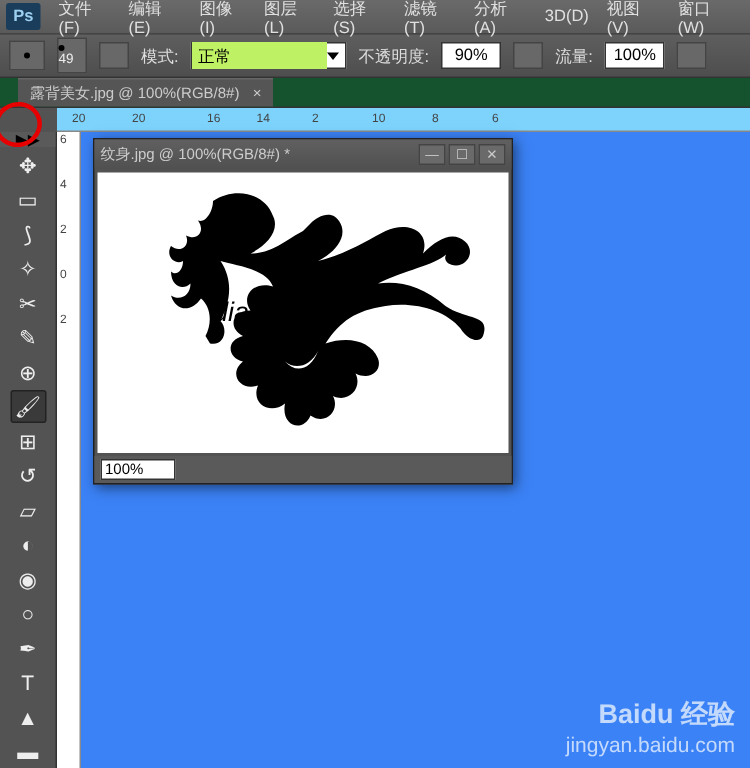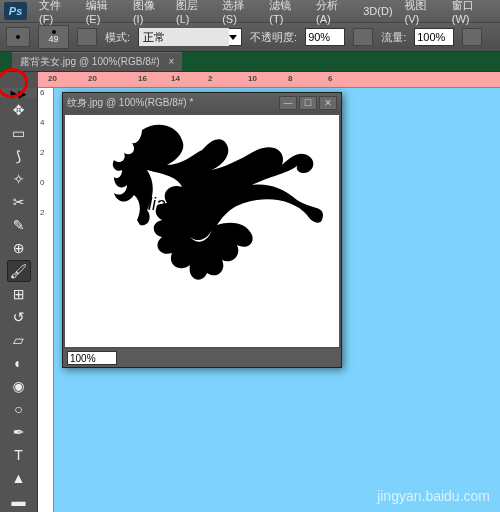--- a/index.html
+++ b/index.html
@@ -1,54 +1,54 @@
 <!DOCTYPE html>
 <html><head>
 <meta charset="utf-8">
 <style>
 * { margin: 0; padding: 0; box-sizing: border-box; font-family: "Microsoft YaHei", sans-serif; }
 body { width: 500px; height: 512px; background: #535353; overflow: hidden; position: relative; }
 
 .menubar { background: linear-gradient(#6a6a6a, #5a5a5a); height: 22px; display: flex; align-items: center; padding: 0 4px; font-size: 11px; color: #e0e0e0; }
-.ps-logo { width: 24px; height: 18px; background: #1a3d5c; color: #9dd0f0; font-weight: bold; font-size: 11px; display: flex; align-items: center; justify-content: center; margin-right: 6px; border-radius: 2px; font-style: italic; }
+.ps-logo { width: 24px; height: 18px; background: #1a3d5c; color: #9dd0f0; font-weight: bold; font-size: 11px; display: flex; align-items: center; justify-content: center; margin-right: 6px; border-radius: 2px; }
 .menu-item { padding: 0 6px; cursor: pointer; }
 
 .optbar { background: linear-gradient(#5e5e5e, #4e4e4e); height: 30px; display: flex; align-items: center; padding: 0 6px; gap: 8px; font-size: 11px; color: #ddd; border-top: 1px solid #444; border-bottom: 1px solid #333; }
 .opt-icon { width: 24px; height: 20px; background: #686868; border: 1px solid #444; display: flex; align-items: center; justify-content: center; }
 .brush-dot { width: 4px; height: 4px; background: #000; border-radius: 50%; }
-.brush-size { width: 31px; height: 24px; background: #686868; border: 1px solid #444; display: flex; flex-direction: column; align-items: center; justify-content: center; font-size: 9px; color: #eee; }
+.brush-size { width: 20px; height: 24px; background: #686868; border: 1px solid #444; display: flex; flex-direction: column; align-items: flex-start; justify-content: center; font-size: 9px; color: #eee; }
 .brush-size .dot { width: 4px; height: 4px; background: #000; border-radius: 50%; }
-.mode-select { background: #e5e5e5; border: 1px solid #333; height: 18px; width: 90px; font-size: 11px; padding: 0 4px; }
-.opacity-input { background: #fff; border: 1px solid #333; width: 40px; height: 18px; font-size: 11px; padding: 0 2px; }
+.mode-select { background: #bef264; border: 1px solid #333; height: 18px; width: 90px; font-size: 11px; padding: 0 4px; }
+.opacity-input { background: #fff; border: 1px solid #333; width: 40px; height: 18px; font-size: 11px; padding: 0 2px; text-align: center; }
 .sq-btn { width: 20px; height: 18px; background: #686868; border: 1px solid #444; }
 .dropdown-arrow { width: 0; height: 0; border-left: 4px solid transparent; border-right: 4px solid transparent; border-top: 5px solid #000; display: inline-block; }
 
 .tab-bar { background: #14532d; height: 20px; display: flex; align-items: center; padding-left: 12px; font-size: 10px; color: #ccc; border-bottom: 1px solid #333; }
 .tab { background: #555; padding: 2px 8px; border-top: 1px solid #666; }
 .tab .close { margin-left: 6px; cursor: pointer; }
 
-.ruler-h { background: #fca5a5; height: 16px; margin-left: 38px; position: relative; font-size: 8px; color: #444; border-bottom: 1px solid #888; font-weight: bold; }
+.ruler-h { background: #7dd3fc; height: 16px; margin-left: 38px; position: relative; font-size: 8px; color: #444; border-bottom: 1px solid #888; }
 .ruler-h .tick { position: absolute; top: 2px; }
 
 .main { display: flex; height: 424px; }
 .toolbox-col { width: 38px; background: #535353; border-right: 1px solid #333; }
 .tool-expand { height: 10px; background: #5a5a5a; display: flex; align-items: center; justify-content: center; }
 .tool { width: 24px; height: 22px; margin: 1px auto; display: flex; align-items: center; justify-content: center; color: #eee; font-size: 14px; cursor: pointer; }
 .tool.active { background: #3a3a3a; border: 1px solid #222; border-radius: 2px; }
 
 .ruler-v { width: 16px; background: #fff; border-right: 1px solid #888; font-size: 8px; color: #444; }
 .ruler-v .tick { padding-left: 2px; height: 30px; }
 
-.canvas-area { flex: 1; background: #7dd3fc; position: relative; padding-left: 25px; }
+.canvas-area { flex: 1; background: #3b82f6; position: relative; padding-left: 25px; }
 
 .float-window { position: absolute; top: 4px; left: 8px; background: #535353; border: 1px solid #222; box-shadow: 2px 2px 8px rgba(0,0,0,0.5); width: 280px; }
 .float-title { height: 20px; background: linear-gradient(#606060,#505050); display: flex; align-items: center; justify-content: space-between; padding: 0 4px; font-size: 10px; color: #ccc; }
 .win-controls { display: flex; gap: 2px; }
 .win-btn { width: 18px; height: 14px; background: #6a6a6a; border: 1px solid #444; font-size: 9px; display: flex; align-items: center; justify-content: center; cursor: pointer; }
-.float-canvas { background: #fff; margin: 2px; height: 232px; position: relative; display: flex; align-items: flex-start; justify-content: center; }
+.float-canvas { background: #fff; margin: 2px; height: 187px; position: relative; display: flex; align-items: center; justify-content: center; }
 .float-status { background: #5a5a5a; height: 18px; display: flex; align-items: center; padding: 0 4px; }
 .zoom-input { background: #fff; border: 1px solid #333; width: 50px; height: 14px; font-size: 10px; padding: 0 2px; }
 
 .red-circle { position: absolute; top: 68px; left: -4px; width: 32px; height: 30px; border: 3px solid #e60000; border-radius: 50%; z-index: 100; transform: rotate(-15deg); }
 
 .watermark { position: absolute; bottom: 8px; right: 10px; color: rgba(255,255,255,0.7); font-size: 11px; text-align: right; }
 .watermark .brand { font-size: 18px; font-weight: bold; }
 .watermark .sub { font-size: 14px; }
 
 svg.tattoo { width: 260px; height: 180px; }
@@ -161,14 +161,15 @@
       <div class="float-status">
         <input class="zoom-input" value="100%" style="">
       </div>
     </div>
   </div>
 </div>
 
 <div class="red-circle"></div>
 
 <div class="watermark">
+  <div class="brand">Baidu 经验</div>
   <div class="sub">jingyan.baidu.com</div>
 </div>
 
 </body></html>

